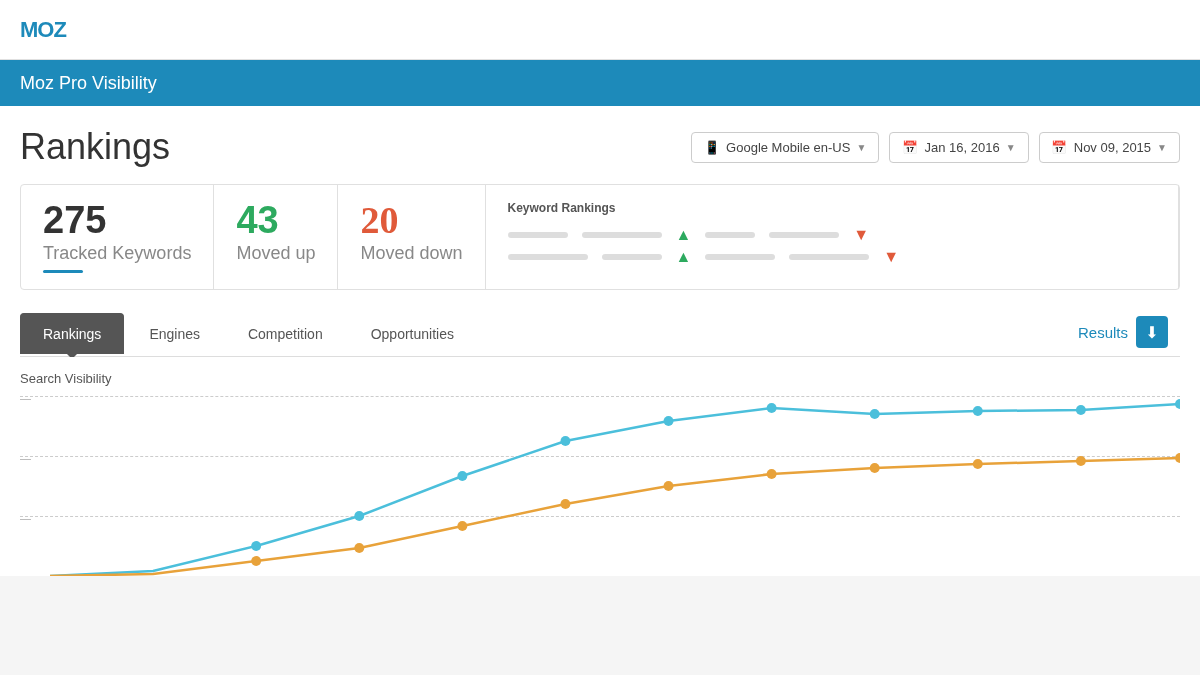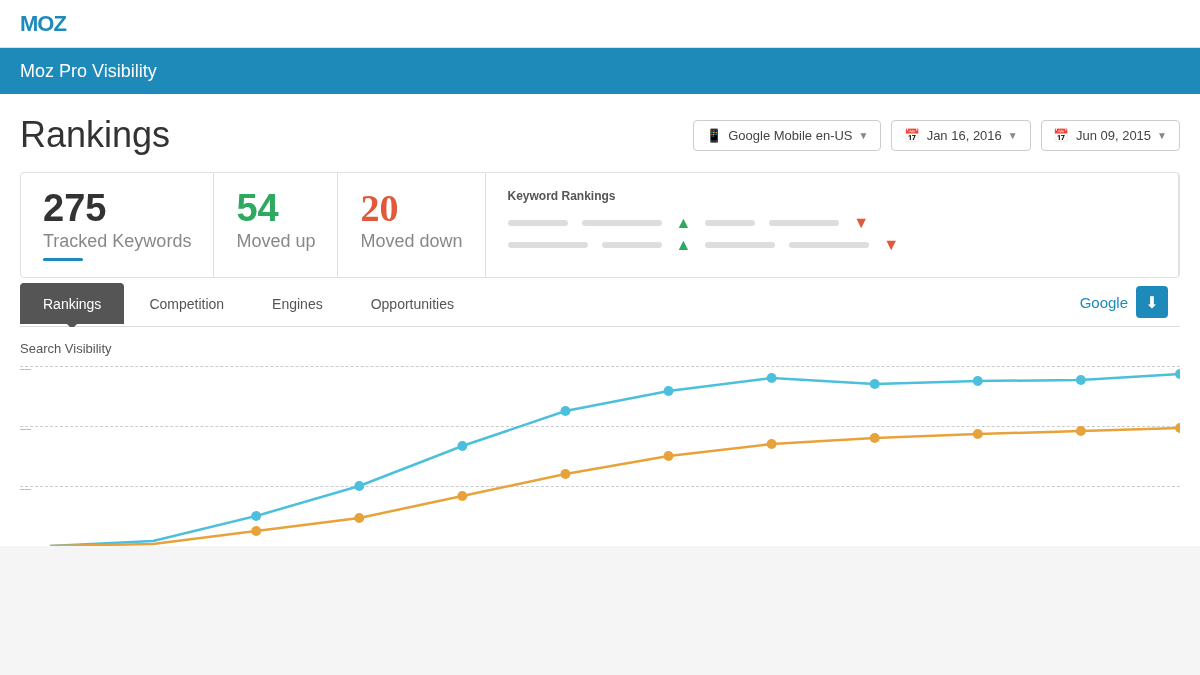--- a/index.html
+++ b/index.html
@@ -1,21 +1,21 @@
 <!DOCTYPE html>
 <html><head>
   <meta charset="utf-8">
   <style>
     * { box-sizing: border-box; margin: 0; padding: 0; }
     body { font-family: 'Helvetica Neue', Arial, sans-serif; background: #f5f5f5; width: 1200px; height: 675px; overflow: hidden; }
 
     
     .top-nav {
       background: #fff;
-      height: 48px;
+      height: 60px;
       display: flex;
       align-items: center;
       padding: 0 20px;
       border-bottom: 1px solid #e0e0e0;
     }
     .moz-logo {
       font-size: 22px;
       font-weight: 900;
       color: #1d8aba;
       letter-spacing: -1px;
@@ -72,20 +72,21 @@
       cursor: pointer;
     }
     .filter-btn .caret { color: #888; font-size: 10px; }
 
     
     .stats-row {
       display: flex;
       gap: 0;
       border: 1px solid #e0e0e0;
       border-radius: 4px;
+      margin-bottom: 18px;
       background: #fff;
     }
     .stat-card {
       padding: 16px 22px;
       border-right: 1px solid #e0e0e0;
       min-width: 120px;
     }
     .stat-card:last-child { border-right: none; flex: 1; }
     .stat-number {
       font-size: 38px;
@@ -309,36 +310,36 @@
         <span>Google Mobile en-US</span>
         <span class="caret">▼</span>
       </button>
       <button class="filter-btn">
         <span>📅</span>
         <span>Jan 16, 2016</span>
         <span class="caret">▼</span>
       </button>
       <button class="filter-btn">
         <span>📅</span>
-        <span>Jun 09, 2015</span>
+        <span>Nov 09, 2015</span>
         <span class="caret">▼</span>
       </button>
     </div>
   </div>
 
   <div class="stats-row">
 
     <div class="stat-card">
       <div class="stat-number">275</div>
       <div class="stat-label">Tracked Keywords</div>
       <div class="stat-underline"></div>
     </div>
 
     <div class="stat-card">
-      <div class="stat-number green">54</div>
+      <div class="stat-number green">43</div>
       <div class="stat-label">Moved up</div>
     </div>
 
     <div class="stat-card">
       <div class="stat-number red">20</div>
       <div class="stat-label">Moved down</div>
     </div>
 
     <div class="kw-rankings-card">
       <div class="kw-rankings-title">Keyword Rankings</div>
@@ -360,26 +361,26 @@
           <span class="kw-arrow-down">▼</span>
         </div>
       </div>
     </div>
 
   </div>
 
   <div class="tabs-row">
     <div class="tabs-left">
       <div class="tab-item active">Rankings</div>
+      <div class="tab-item">Engines</div>
       <div class="tab-item">Competition</div>
-      <div class="tab-item">Engines</div>
       <div class="tab-item">Opportunities</div>
     </div>
     <div class="export-btn">
-      <span>Google</span>
+      <span>Results</span>
       <div class="export-icon">⬇</div>
     </div>
   </div>
 </div>
 
 <div class="chart-area">
   <div class="chart-label">Search Visibility</div>
   <div class="chart-container">
 
     <div class="dotted-line" style="top: 10px;"></div>

